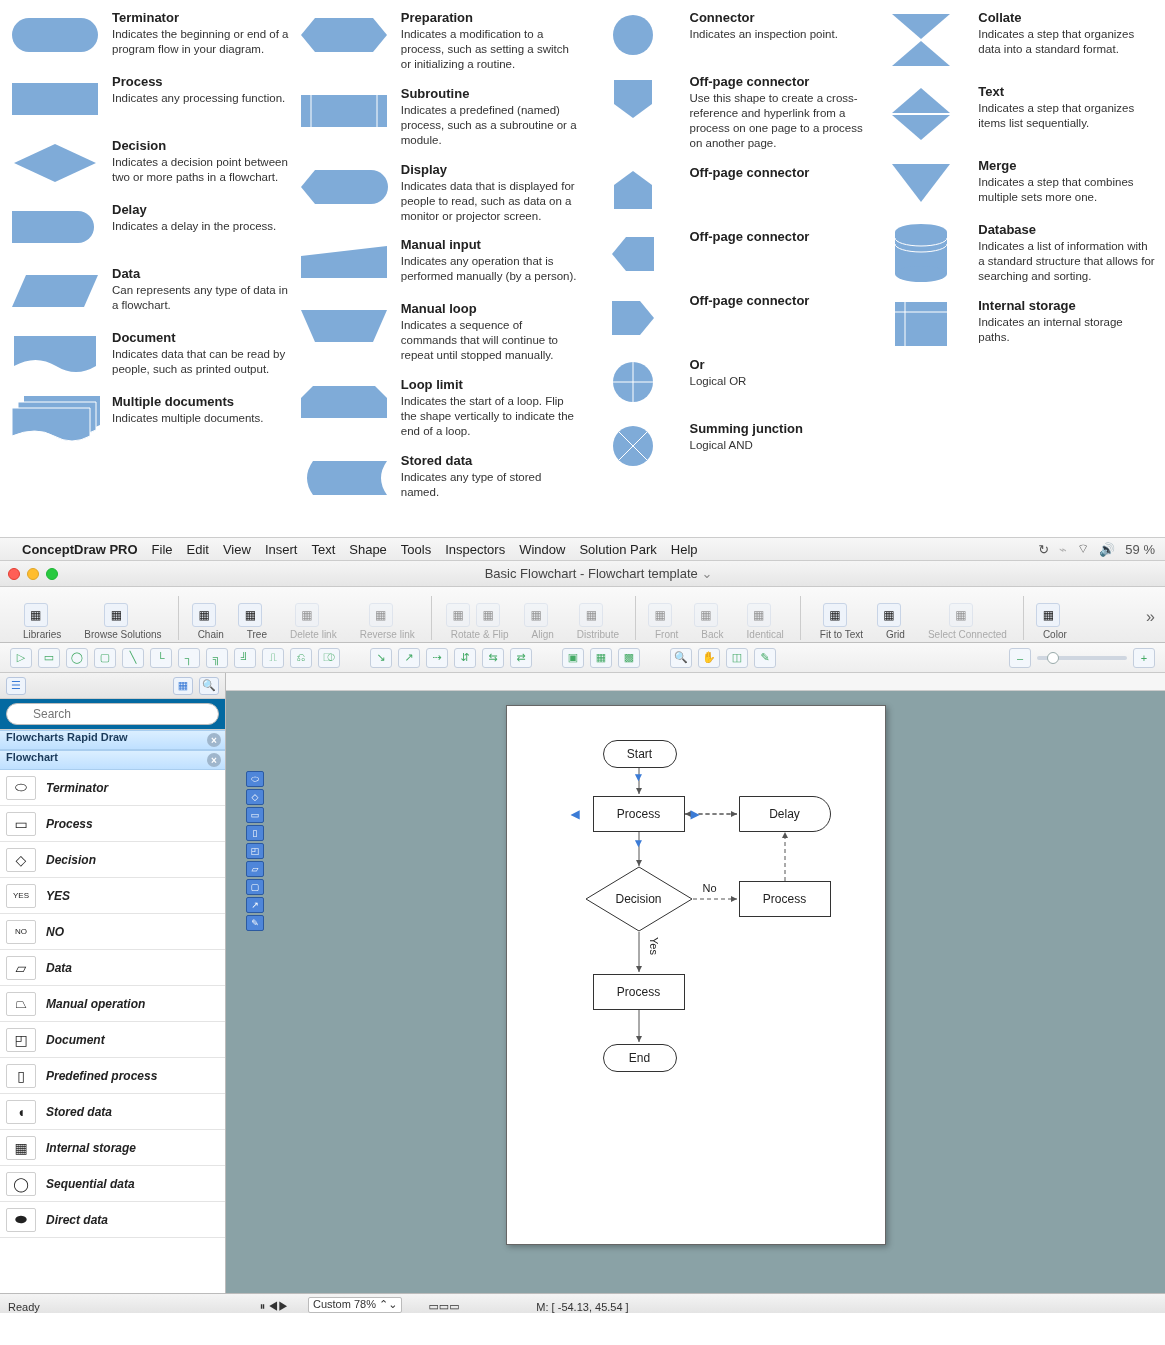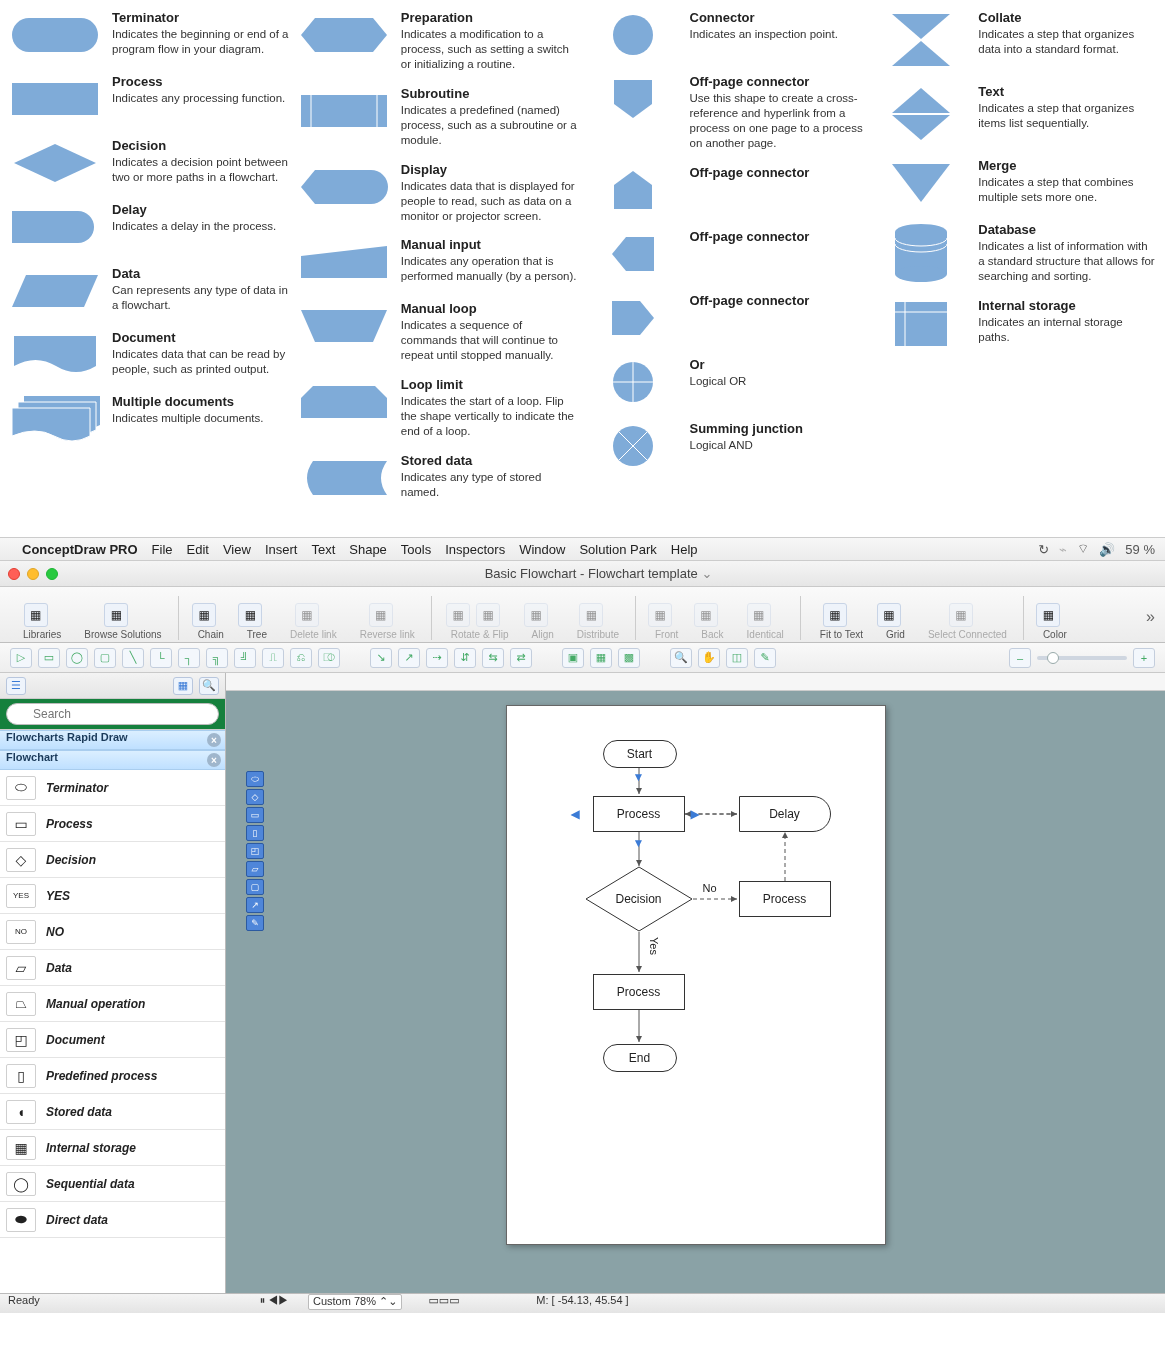--- a/index.html
+++ b/index.html
@@ -37,35 +37,35 @@
   .subbar{height:30px;background:linear-gradient(#f9f9f9,#eee);border-bottom:1px solid #c9c9c9;display:flex;align-items:center;gap:6px;padding:0 10px;}
   .subbar .sb{width:22px;height:20px;border:1px solid #c4cedd;border-radius:3px;background:#f3f7fc;display:flex;align-items:center;justify-content:center;font-size:11px;color:#4a6;}
   .subbar .gap{width:18px;}
   .subbar .zoom{margin-left:auto;display:flex;align-items:center;gap:6px;}
   .subbar .zoom .track{width:90px;height:4px;background:#cfd6e0;border-radius:2px;position:relative;}
   .subbar .zoom .track .thumb{position:absolute;left:10px;top:-4px;width:12px;height:12px;border-radius:50%;background:#fff;border:1px solid #9aa;}
   .workspace{display:flex;height:620px;background:#e8e8e8;}
   .libpanel{width:226px;background:#f3f3f3;border-right:1px solid #bbb;display:flex;flex-direction:column;}
   .libhdr{height:26px;background:linear-gradient(#f3f3f3,#e5e5e5);border-bottom:1px solid #ccc;display:flex;align-items:center;padding:0 6px;gap:6px;}
   .libhdr .ic{width:20px;height:18px;border:1px solid #b8c6dd;border-radius:3px;background:#eef4fc;display:flex;align-items:center;justify-content:center;font-size:11px;color:#3b7bd6;}
-  .searchwrap{padding:4px 6px;background:#15803d;border-bottom:1px solid #ccc;}
+  .searchwrap{padding:4px 6px;background:#0369a1;border-bottom:1px solid #ccc;}
   .searchwrap input{width:100%;height:22px;border-radius:11px;border:1px solid #bbb;background:#fff;padding:0 10px 0 26px;font-size:12px;color:#888;}
   .libsection{height:20px;background:linear-gradient(#dbefff,#bfe0ff);border-top:1px solid #a9cdee;border-bottom:1px solid #a9cdee;padding:0 6px;font-size:11px;font-weight:600;color:#1a3a5a;display:flex;align-items:flex-start;position:relative;}
   .libsection .close{position:absolute;right:4px;top:2px;width:14px;height:14px;border-radius:50%;background:#9fb6cc;color:#fff;font-size:10px;display:flex;align-items:center;justify-content:center;}
   .shapelist{flex:1;overflow:auto;background:#fff;}
   .shapeitem{display:flex;align-items:center;height:36px;border-bottom:1px solid #e4e4e4;padding:0 6px;gap:10px;}
   .shapeitem .thumb{width:30px;height:24px;border:1px solid #cfcfcf;border-radius:2px;display:flex;align-items:center;justify-content:center;background:#fff;}
   .shapeitem .nm{font-size:12px;font-style:italic;font-weight:600;}
   .canvaswrap{flex:1;background:#8aa2a6;position:relative;overflow:auto;display:flex;align-items:flex-start;justify-content:center;padding:14px 0;}
   .page{width:380px;height:540px;background:#fff;border:1px solid #666;box-shadow:2px 2px 6px rgba(0,0,0,.3);position:relative;}
   .node{position:absolute;display:flex;align-items:center;justify-content:center;font-size:12px;}
   .floatpal{position:absolute;left:20px;top:80px;display:flex;flex-direction:column;gap:2px;}
   .floatpal .fp{width:18px;height:16px;background:#4f86d9;border:1px solid #2c5aa0;border-radius:2px;display:flex;align-items:center;justify-content:center;color:#fff;font-size:9px;}
   .hruler{height:18px;background:#f6f6f6;border-bottom:1px solid #ccc;}
-  .statusbar{height:20px;background:linear-gradient(#f4f4f4,#e4e4e4);border-top:1px solid #bbb;display:flex;align-items:flex-start;font-size:11px;color:#333;padding:0 8px;gap:20px;}
+  .statusbar{height:20px;background:linear-gradient(#f4f4f4,#e4e4e4);border-top:1px solid #bbb;display:flex;align-items:flex-end;font-size:11px;color:#333;padding:0 8px;gap:20px;}
   .statusbar .zoomsel{border:1px solid #bbb;background:#fff;height:16px;padding:0 4px;border-radius:2px;font-size:11px;}
   .statusbar .center{position:absolute;left:50%;transform:translateX(-50%);}
   .statuslane{position:relative;height:20px;}
 </style>
 </head>
 <body>
 
 <div class="ref">
   <div class="refcol">
 

